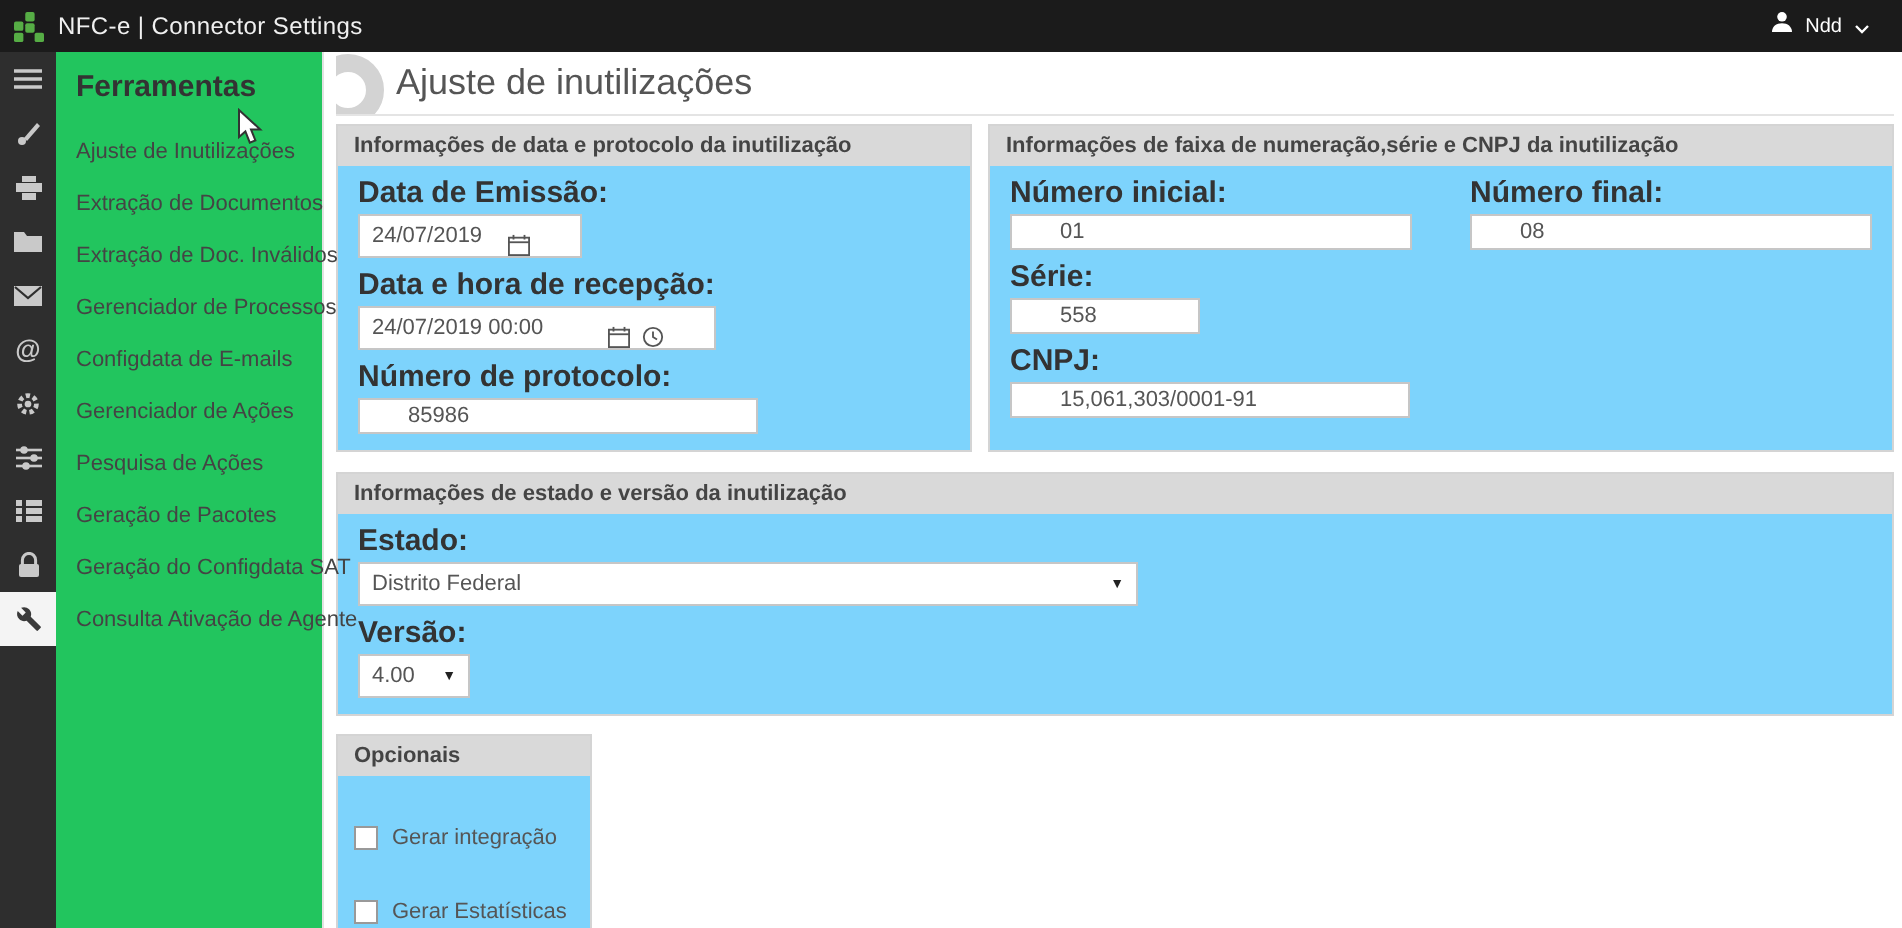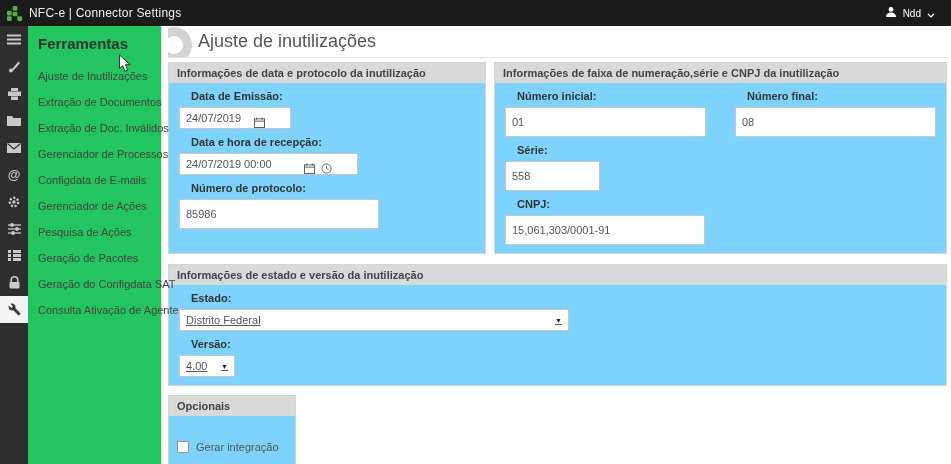--- a/index.html
+++ b/index.html
@@ -30,30 +30,30 @@
   .deco-ring { position:absolute; left:-12px; top:1px; width:36px; height:36px; border-radius:50%; border:9px solid #d3d3d3; }
   .page-title { position:absolute; left:30px; top:5px; font-size:18px; color:#555; }
 
   .row { display:flex; gap:8px; margin-top:4px; align-items:stretch; }
   .panel { border:1px solid #d4d4d4; background:#7dd3fc; }
   .panel-hd { background:#d9d9d9; font-size:11px; font-weight:bold; color:#444; padding:4px 8px; }
   .panel-bd { padding:0 10px 8px; }
   .panel-a { width:318px; }
   .panel-b { flex:1; }
 
-  .fld-label { font-size:11px; font-weight:bold; color:#333; margin:7px 12px 4px; line-height:13px; }
-  .txt { border:1px solid #c6c6c6; height:30px; font-size:11px; color:#555; padding:0 6px; font-family:"Liberation Sans",sans-serif; background:#fff; display:block; }
+  .fld-label { font-size:15px; font-weight:bold; color:#333; margin:7px 0 4px; line-height:13px; }
+  .txt { border:1px solid #c6c6c6; height:18px; font-size:11px; color:#555; padding:0 24px; font-family:"Liberation Sans",sans-serif; background:#fff; display:block; }
   .icon-field { display:flex; align-items:flex-end; border:1px solid #c6c6c6; height:22px; background:#fff; padding-right:22px; }
   .icon-field input { border:none; outline:none; height:20px; font-size:11px; color:#555; padding:0 6px; font-family:"Liberation Sans",sans-serif; flex:1; min-width:0; }
   .icon-btn { display:flex; align-items:center; padding:0 3px; cursor:pointer; }
 
   .two-col { display:flex; gap:29px; }
   .col { flex:1; }
 
-  .sel { display:flex; align-items:center; justify-content:space-between; border:1px solid #c6c6c6; height:22px; font-size:11px; color:#555; padding:0 6px; background:#fff; cursor:pointer;text-decoration:underline; }
+  .sel { display:flex; align-items:center; justify-content:space-between; border:1px solid #c6c6c6; height:22px; font-size:11px; color:#555; padding:0 6px; background:#fff; cursor:pointer; }
   .sel .arrow { font-size:7px; color:#222; margin-left:6px; }
 
   .chk-row { display:flex; align-items:center; gap:7px; margin:25px 0; font-size:11px; color:#555; cursor:pointer; }
   .chk { width:12px; height:12px; border:1px solid #999; background:#fff; flex:0 0 auto; }
 
   .btn-row { display:flex; gap:6px; margin-top:12px; }
   .btn-primary { background:#17654c; color:#fff; border:1px solid #115239; font-size:11px; padding:4px 12px; cursor:pointer; border-radius:2px; font-family:"Liberation Sans",sans-serif; }
   .btn-secondary { background:#fff; color:#333; border:1px solid #c0c0c0; font-size:11px; padding:4px 24px; cursor:pointer; border-radius:2px; font-family:"Liberation Sans",sans-serif; }
 
   .cursor { position:absolute; left:118px; top:54px; z-index:30; pointer-events:none; }

